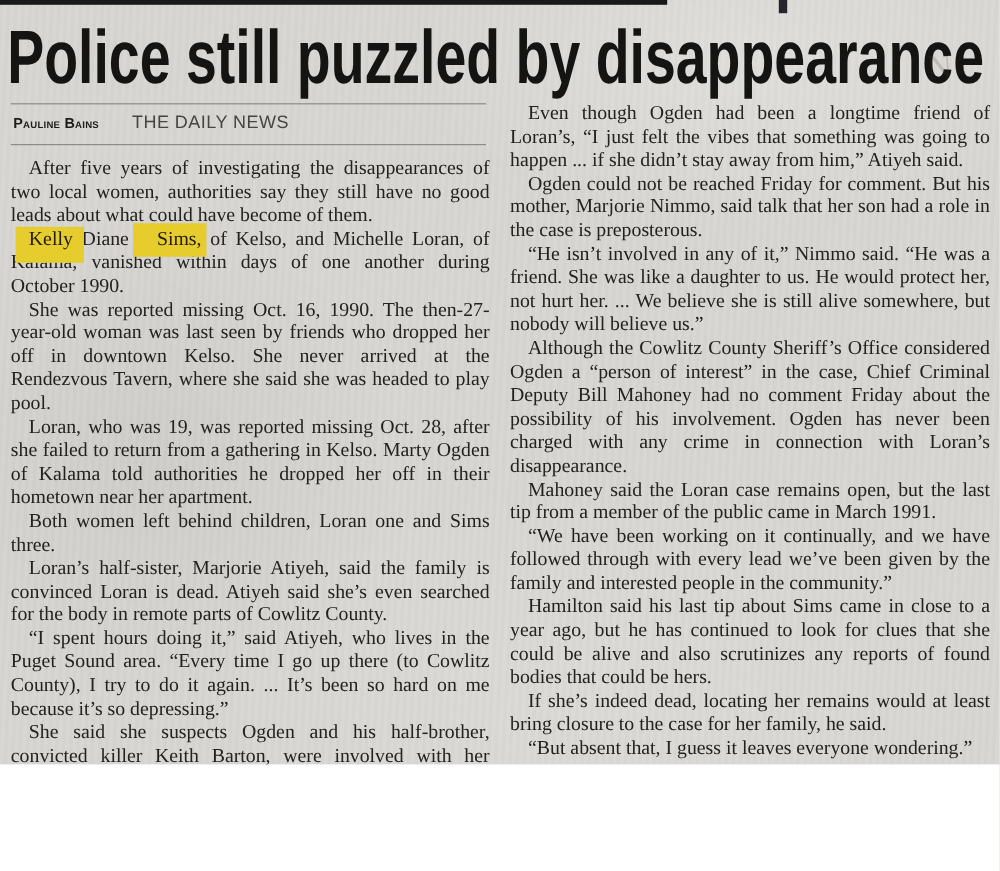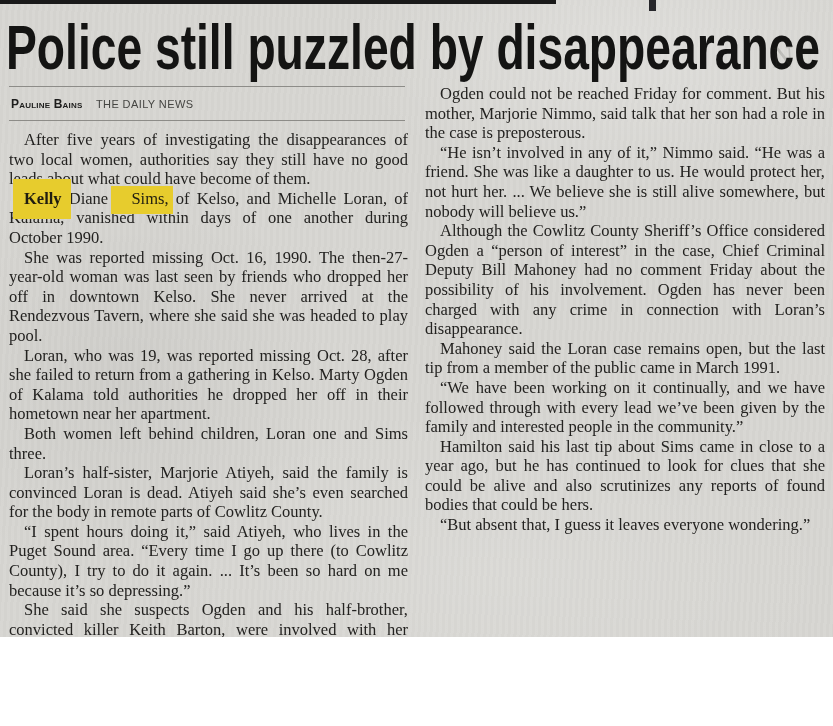--- a/index.html
+++ b/index.html
@@ -33,35 +33,35 @@
     border-top: 1px solid #8d8c88;
     border-bottom: 1px solid #8d8c88;
     padding: 7px 0 8px 2px;
     font-family: "Liberation Sans", sans-serif;
   }
   .byline-author {
     font-weight: 700; font-size: 12px; letter-spacing: 0.2px;
     font-variant: small-caps; color: #1d1d1c;
   }
   .byline-org {
-    font-size: 11px; color: #454542; letter-spacing: 0.4px; margin-left: 9px;
+    font-size: 15px; color: #454542; letter-spacing: 0.4px; margin-left: 23px;
   }
   .col {
     position: absolute; width: 400px;
     font-size: 16.5px; line-height: 19.6px;
     text-align: justify;
   }
   .col-left { left: 9px;  top: 130px; width: 399px; }
   .col-right{ left: 425px; top: 84px; }
   .col p { margin: 0; text-indent: 15px; }
   .hl {
     position: relative; z-index: 2;
     color: #201d10;
   }
-  .hl-kelly { padding: 10px 9px 11px 11px; margin: -10px -9px -11px -11px; font-weight: bold; }
+  .hl-kelly { padding: 0 9px 11px 11px; margin: -10px -9px -11px -11px; }
   .hl-sims  { padding: 3px 4px 6px 20px;  margin: -3px -4px -6px -4px; }
   .watermark {
     position: absolute; font-family: "Liberation Serif", serif;
     font-size: 30px; color: rgba(60,60,58,0.18);
     transform: rotate(-3deg); pointer-events: none;
   }
   .wm-top { left: 772px; top: 40px; }
   .wm-bottom { left: 642px; top: 676px; }
 </style>
 </head>
@@ -89,24 +89,26 @@
     <p><span class="hl hl-kelly" style="background: rgb(231, 204, 45);">Kelly</span><span> Diane </span><span class="hl hl-sims" style="background: rgb(231, 204, 45);">Sims,</span><span> of Kelso, and Michelle Loran, of Kalama, vanished within days of one another during October 1990.</span></p>
     <p>She was reported missing Oct. 16, 1990. The then-27-year-old woman was last seen by friends who dropped her off in downtown Kelso. She never arrived at the Rendezvous Tavern, where she said she was headed to play pool.</p>
     <p>Loran, who was 19, was reported missing Oct. 28, after she failed to return from a gathering in Kelso. Marty Ogden of Kalama told authorities he dropped her off in their hometown near her apartment.</p>
     <p>Both women left behind children, Loran one and Sims three.</p>
     <p>Loran’s half-sister, Marjorie Atiyeh, said the family is convinced Loran is dead. Atiyeh said she’s even searched for the body in remote parts of Cowlitz County.</p>
     <p>“I spent hours doing it,” said Atiyeh, who lives in the Puget Sound area. “Every time I go up there (to Cowlitz County), I try to do it again. ... It’s been so hard on me because it’s so depressing.”</p>
     <p>She said she suspects Ogden and his half-brother, convicted killer Keith Barton, were involved with her sister’s disappearance.</p>
   </div>
 
   <div class="col col-right">
+    <p>Even though Ogden had been a longtime friend of Loran’s, “I just felt the vibes that something was going to happen ... if she didn’t stay away from him,” Atiyeh said.</p>
     <p>Ogden could not be reached Friday for comment. But his mother, Marjorie Nimmo, said talk that her son had a role in the case is preposterous.</p>
     <p>“He isn’t involved in any of it,” Nimmo said. “He was a friend. She was like a daughter to us. He would protect her, not hurt her. ... We believe she is still alive somewhere, but nobody will believe us.”</p>
     <p>Although the Cowlitz County Sheriff’s Office considered Ogden a “person of interest” in the case, Chief Criminal Deputy Bill Mahoney had no comment Friday about the possibility of his involvement. Ogden has never been charged with any crime in connection with Loran’s disappearance.</p>
     <p>Mahoney said the Loran case remains open, but the last tip from a member of the public came in March 1991.</p>
     <p>“We have been working on it continually, and we have followed through with every lead we’ve been given by the family and interested people in the community.”</p>
     <p>Hamilton said his last tip about Sims came in close to a year ago, but he has continued to look for clues that she could be alive and also scrutinizes any reports of found bodies that could be hers.</p>
+    <p>If she’s indeed dead, locating her remains would at least bring closure to the case for her family, he said.</p>
     <p>“But absent that, I guess it leaves everyone wondering.”</p>
   </div>
 
   <div class="watermark wm-top">N</div>
   <div class="watermark wm-bottom">N</div>
 </div>
 
 </body></html>

